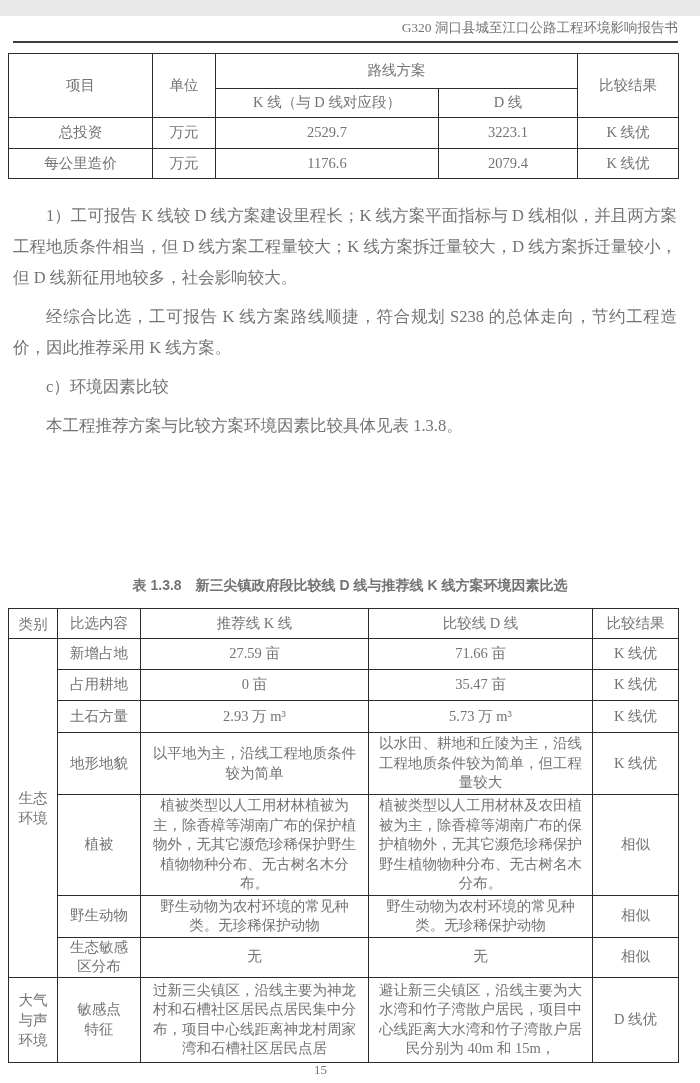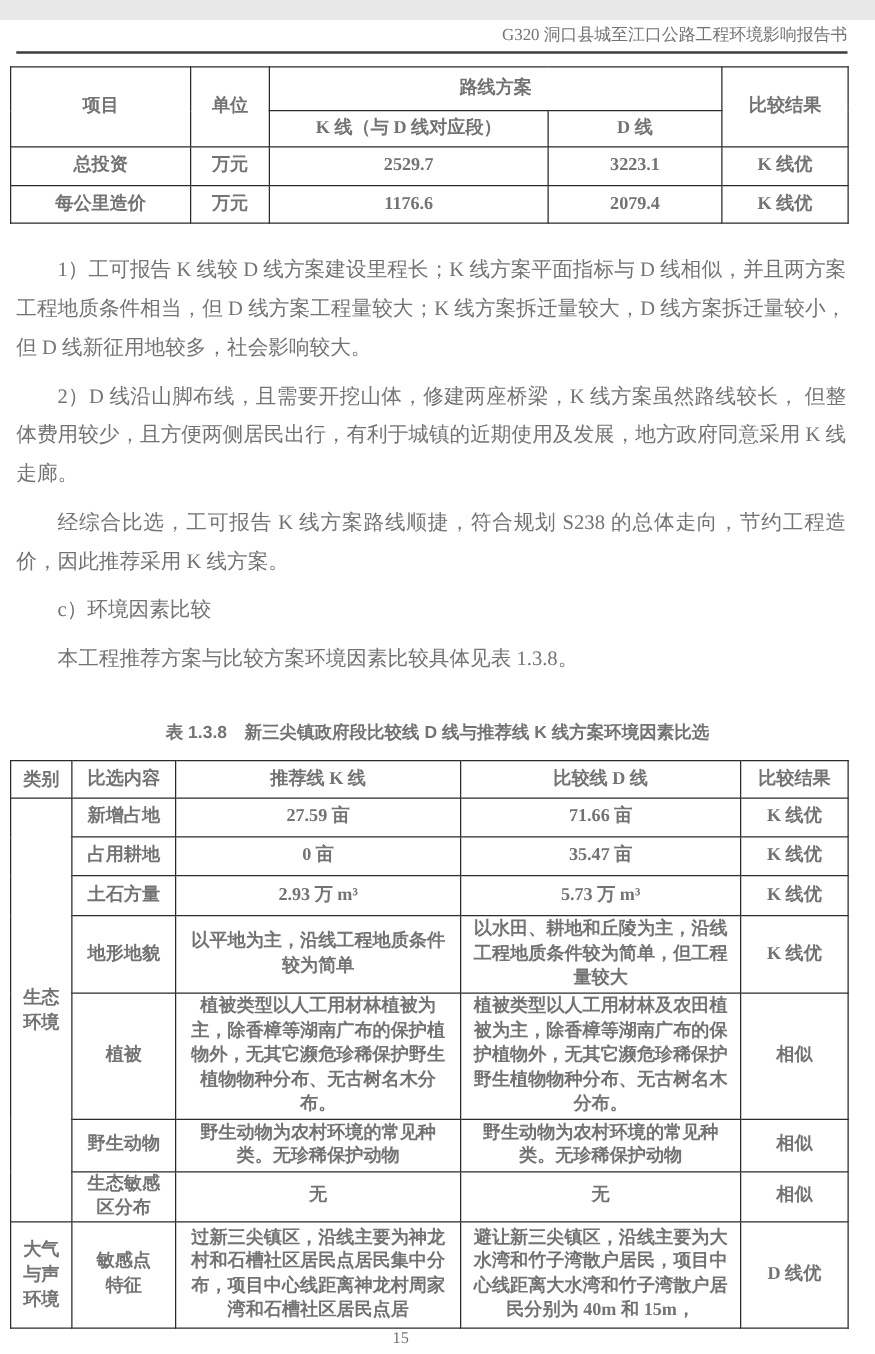--- a/index.html
+++ b/index.html
@@ -18,21 +18,21 @@
     text-align:right;
     font-size:13.5px;
     padding-bottom:4px;
     border-bottom:2px solid #3d3d3d;
   }
   
   table{border-collapse:collapse;table-layout:fixed;}
   td,th{
     border:1px solid #2b2b2b;
     text-align:center;vertical-align:middle;
-    font-weight:bold;
+    font-weight:normal;
     font-size:14.5px;
     padding:1px 6px;
     line-height:19.5px;
     overflow:hidden;
   }
   
   .tbl1{position:absolute;top:37px;left:8px;width:670px;}
   .tbl1 tr.h1 td{height:32px;}
   .tbl1 tr.h2 td{height:26px;}
   .tbl1 tr.d1 td{height:28px;}
@@ -112,21 +112,20 @@
         <td>万元</td>
         <td>1176.6</td>
         <td>2079.4</td>
         <td>K 线优</td>
       </tr>
     </tbody>
   </table>
 
   <div class="bodytext">
     <p>1）工可报告 K 线较 D 线方案建设里程长；K 线方案平面指标与 D 线相似，并且两方案工程地质条件相当，但 D 线方案工程量较大；K 线方案拆迁量较大，D 线方案拆迁量较小，但 D 线新征用地较多，社会影响较大。</p>
-    <p>2）D 线沿山脚布线，且需要开挖山体，修建两座桥梁，K 线方案虽然路线较长， 但整体费用较少，且方便两侧居民出行，有利于城镇的近期使用及发展，地方政府同意采用 K 线走廊。</p>
     <p>经综合比选，工可报告 K 线方案路线顺捷，符合规划 S238 的总体走向，节约工程造价，因此推荐采用 K 线方案。</p>
     <p>c）环境因素比较</p>
     <p>本工程推荐方案与比较方案环境因素比较具体见表 1.3.8。</p>
   </div>
 
   <div class="caption">表 1.3.8　新三尖镇政府段比较线 D 线与推荐线 K 线方案环境因素比选</div>
 
   <table class="tbl2">
     <colgroup>
       <col style="width:49px">

